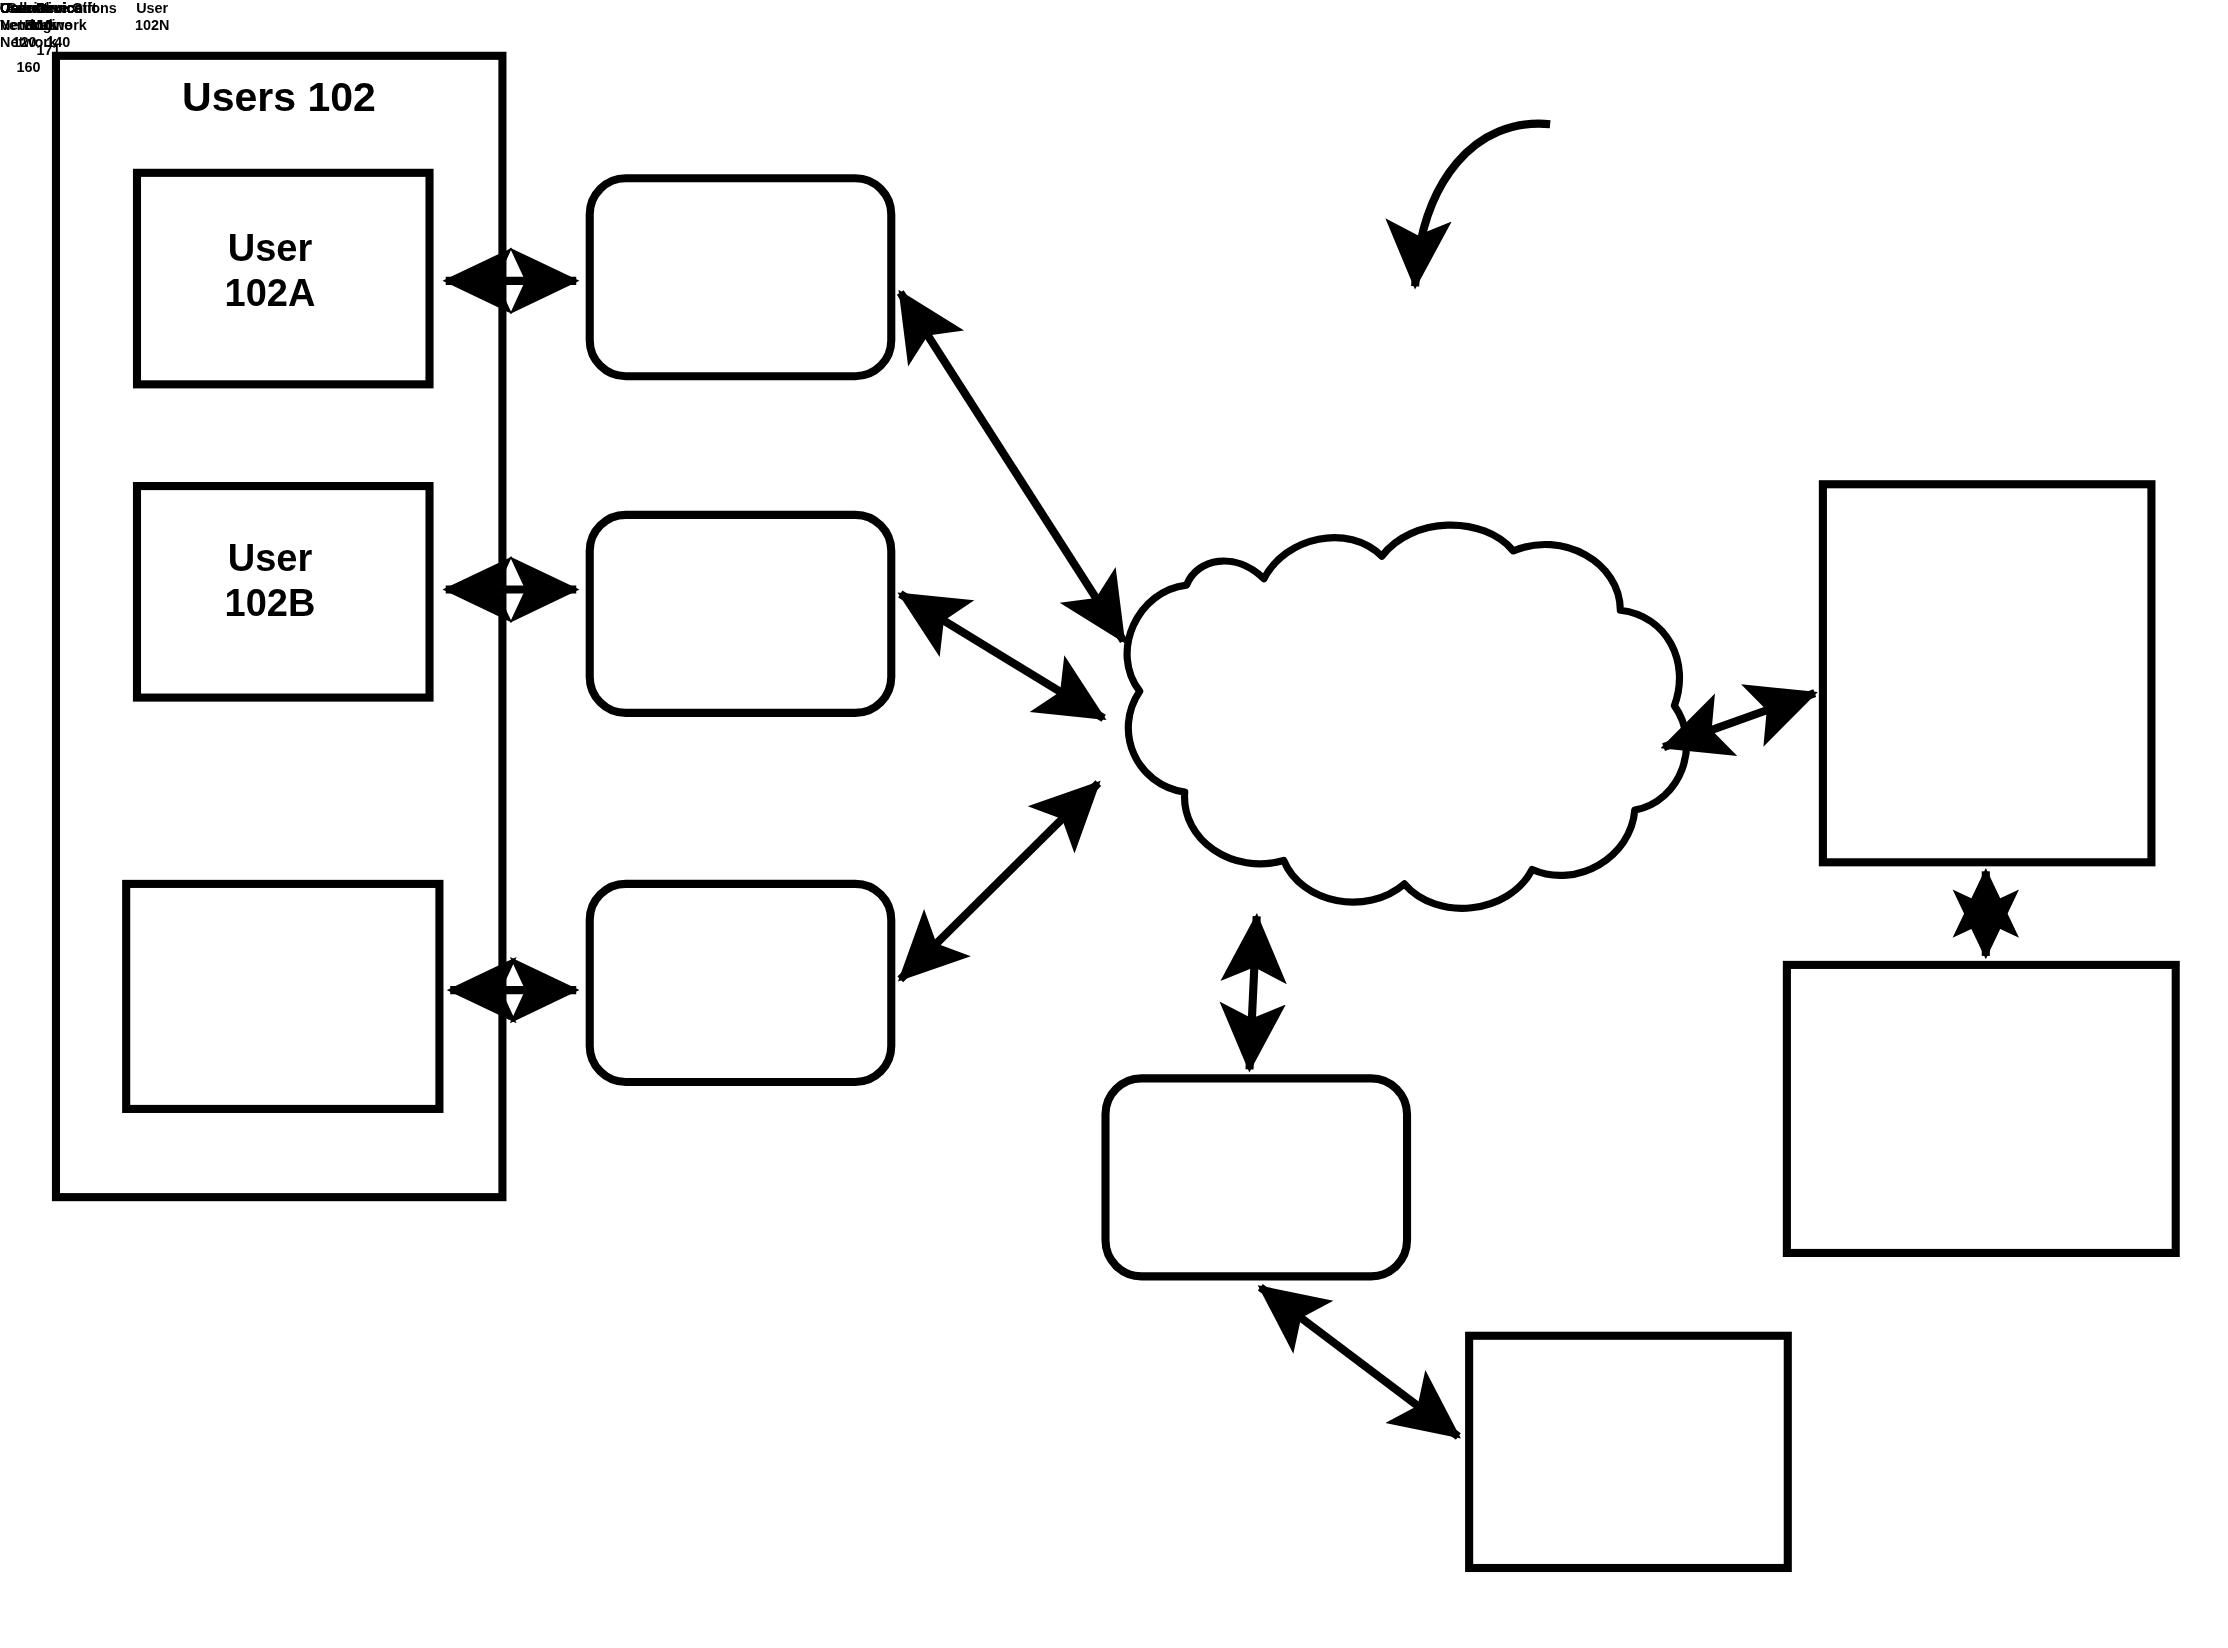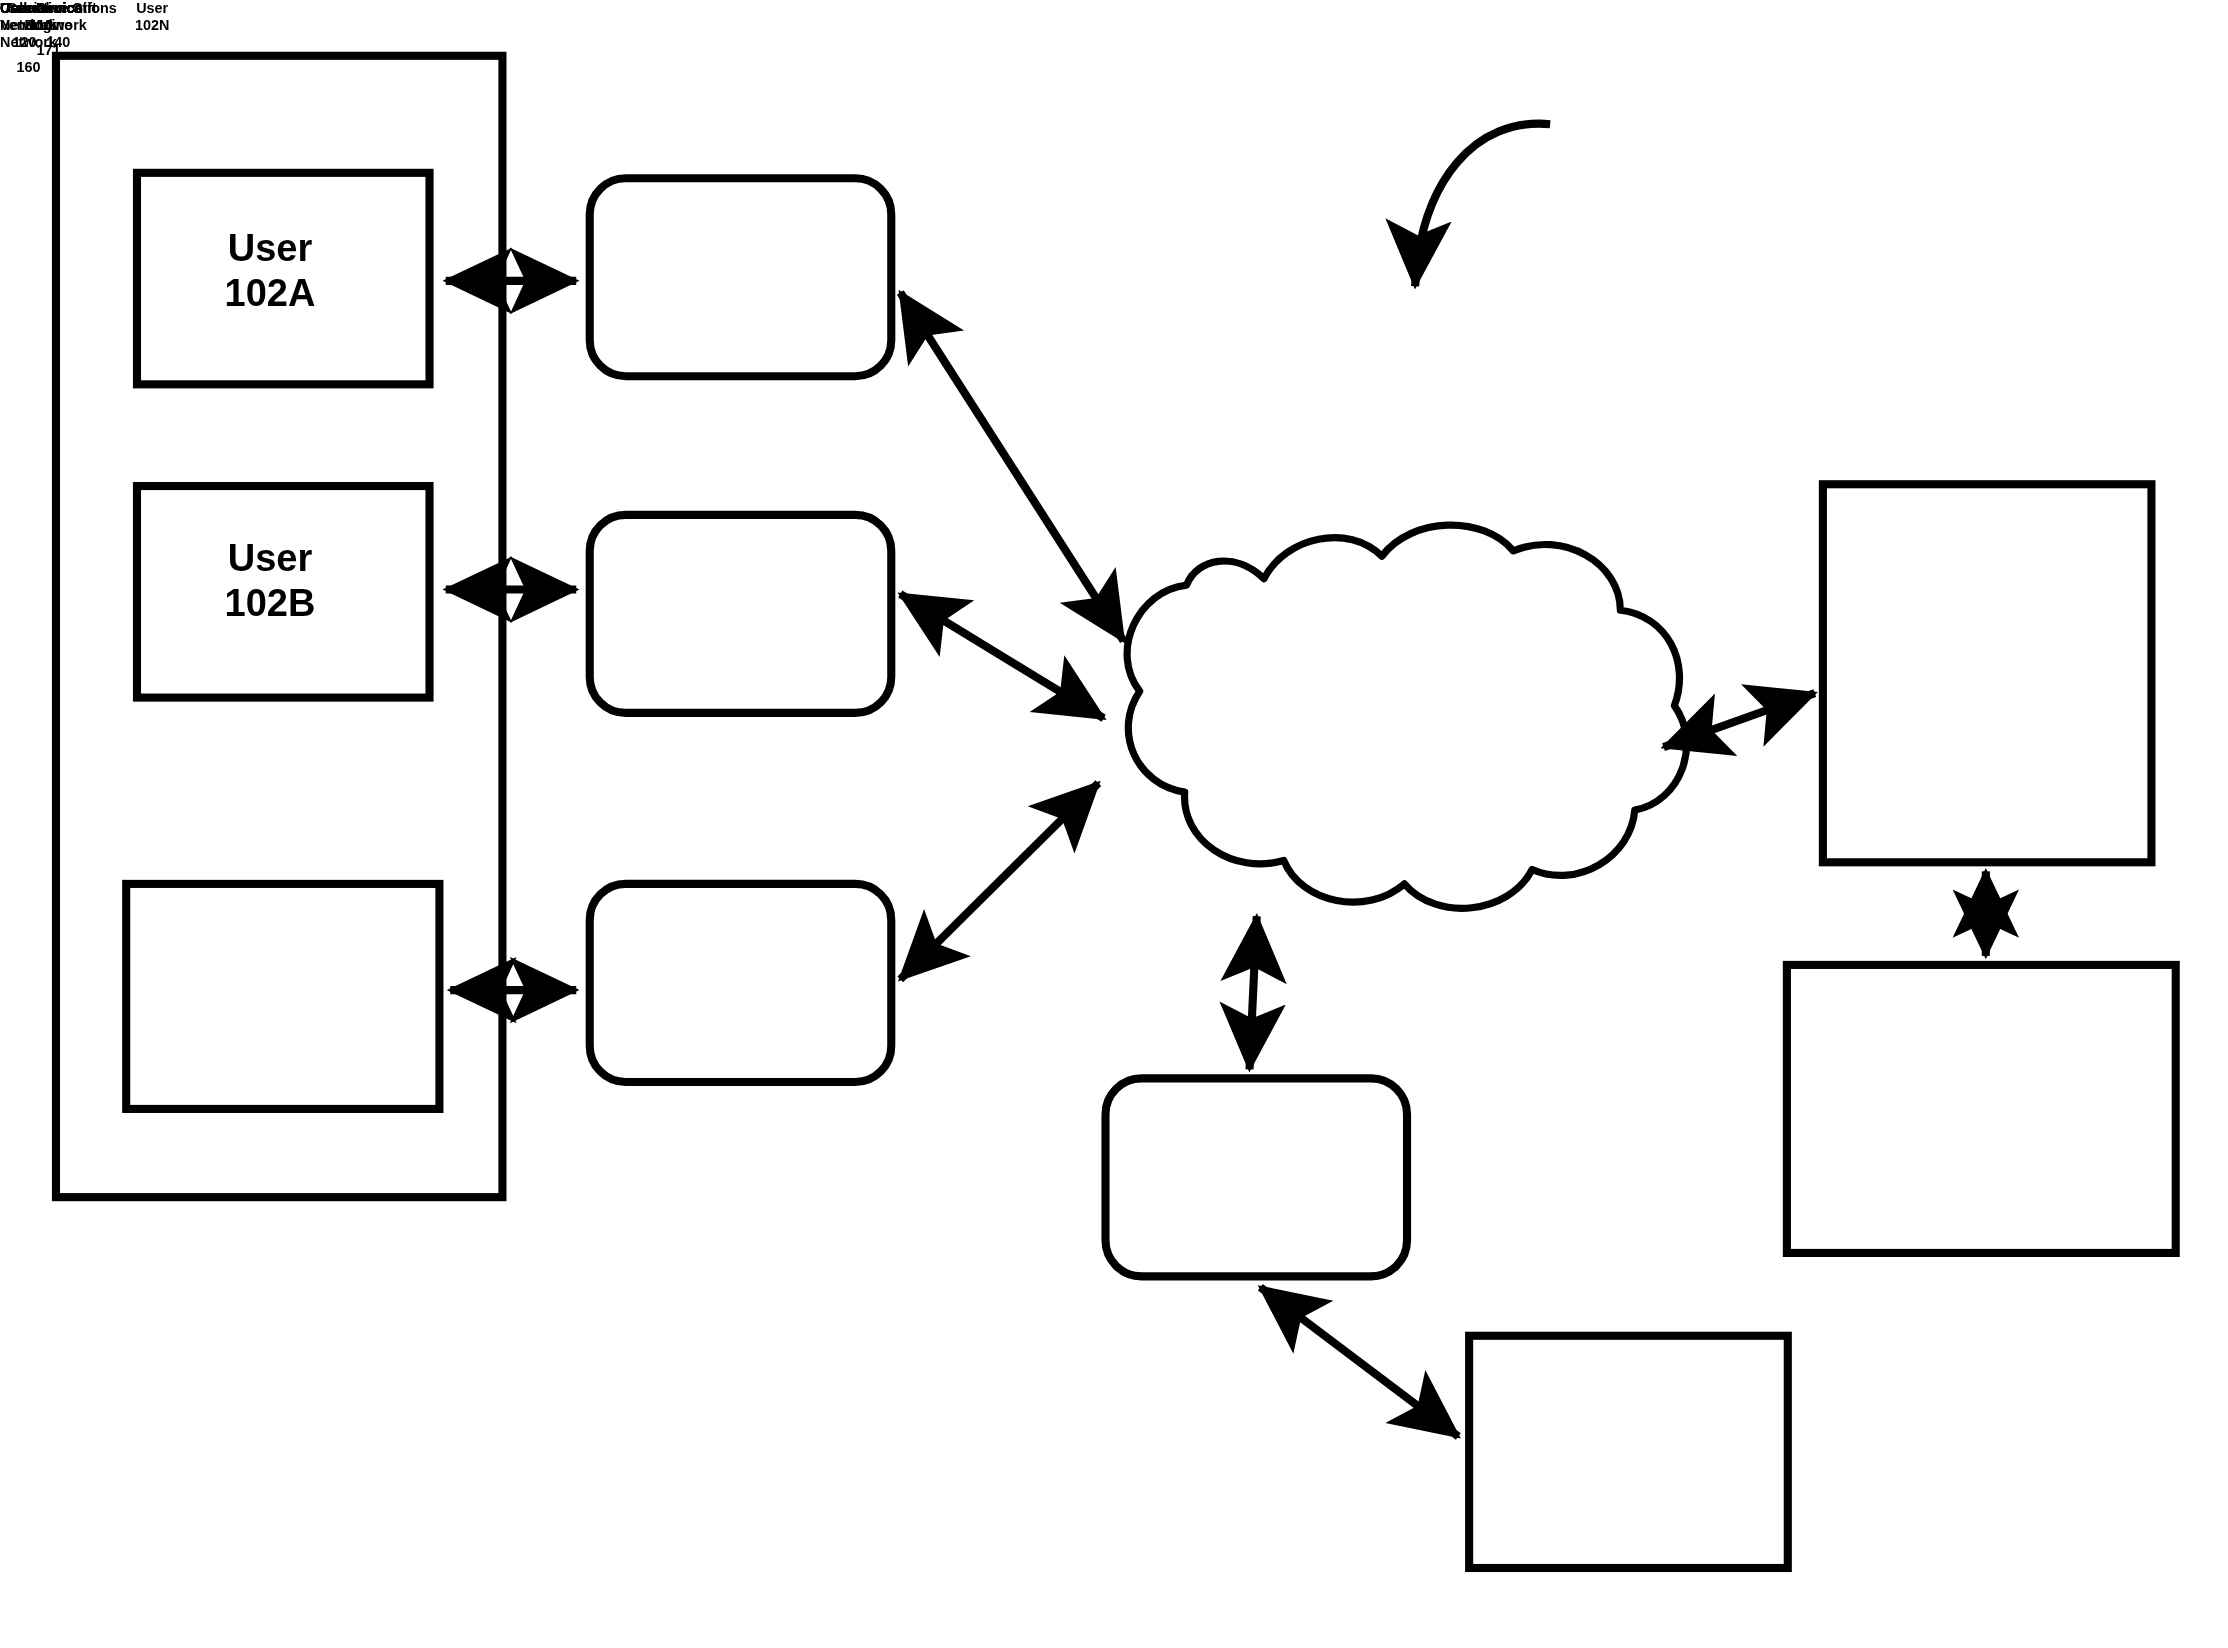--- a/index.html
+++ b/index.html
@@ -141,20 +141,23 @@
     <line x1="2206" y1="968" x2="2206" y2="1062" stroke="#000" stroke-width="9" marker-end="url(#ah)" marker-start="url(#ah-start)"></line>
 
     <path d="M 1722 138 C 1640 130, 1578 200, 1572 318" fill="none" stroke="#000" stroke-width="9" marker-end="url(#ah)"></path>
   </svg>
 
   <div class="ell-dot" style="left:276px; top:432px;"></div>
   <div class="ell-dot" style="left:276px; top:723px;"></div>
   <div class="ell-dot" style="left:276px; top:772px;"></div>
   <div class="ell-dot" style="left:276px; top:822px;"></div>
 
+  <div class="node-text" id="users-group-label">
+    <span class="ln"><span>Users</span>&nbsp;<span class="u">102</span></span>
+  </div>
 
   <div class="node-text" id="user-102a-text">
     <span class="ln">User</span>
     <span class="ln u">102A</span>
   </div>
 
   <div class="node-text" id="user-102b-text">
     <span class="ln">User</span>
     <span class="ln u">102B</span>
   </div>

